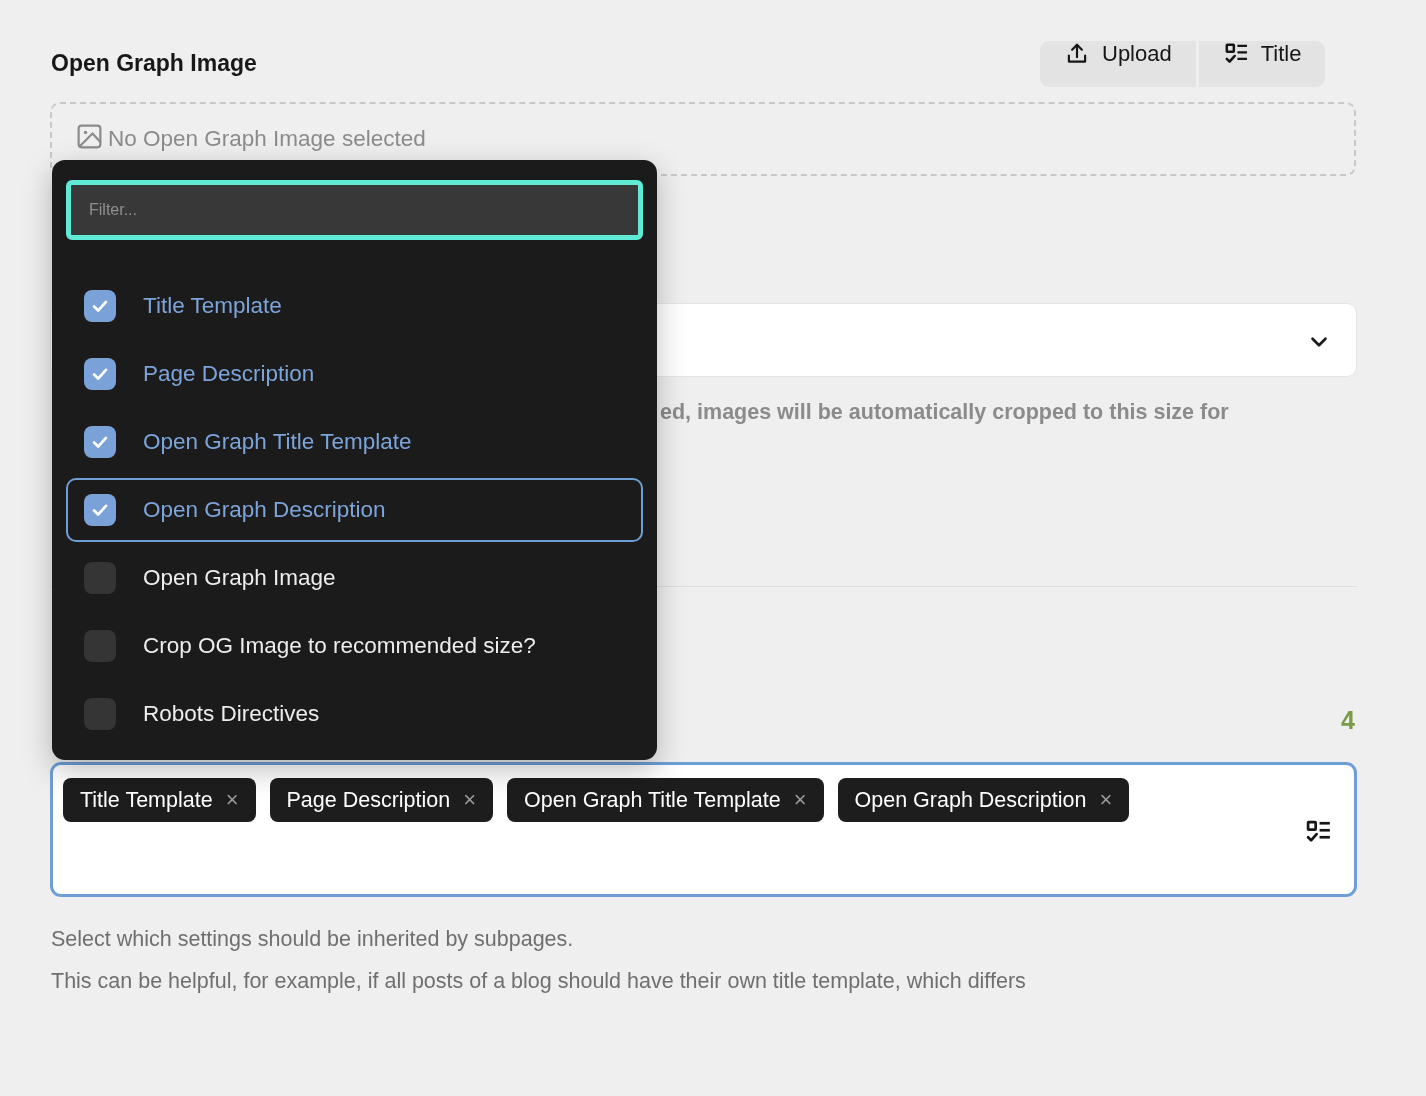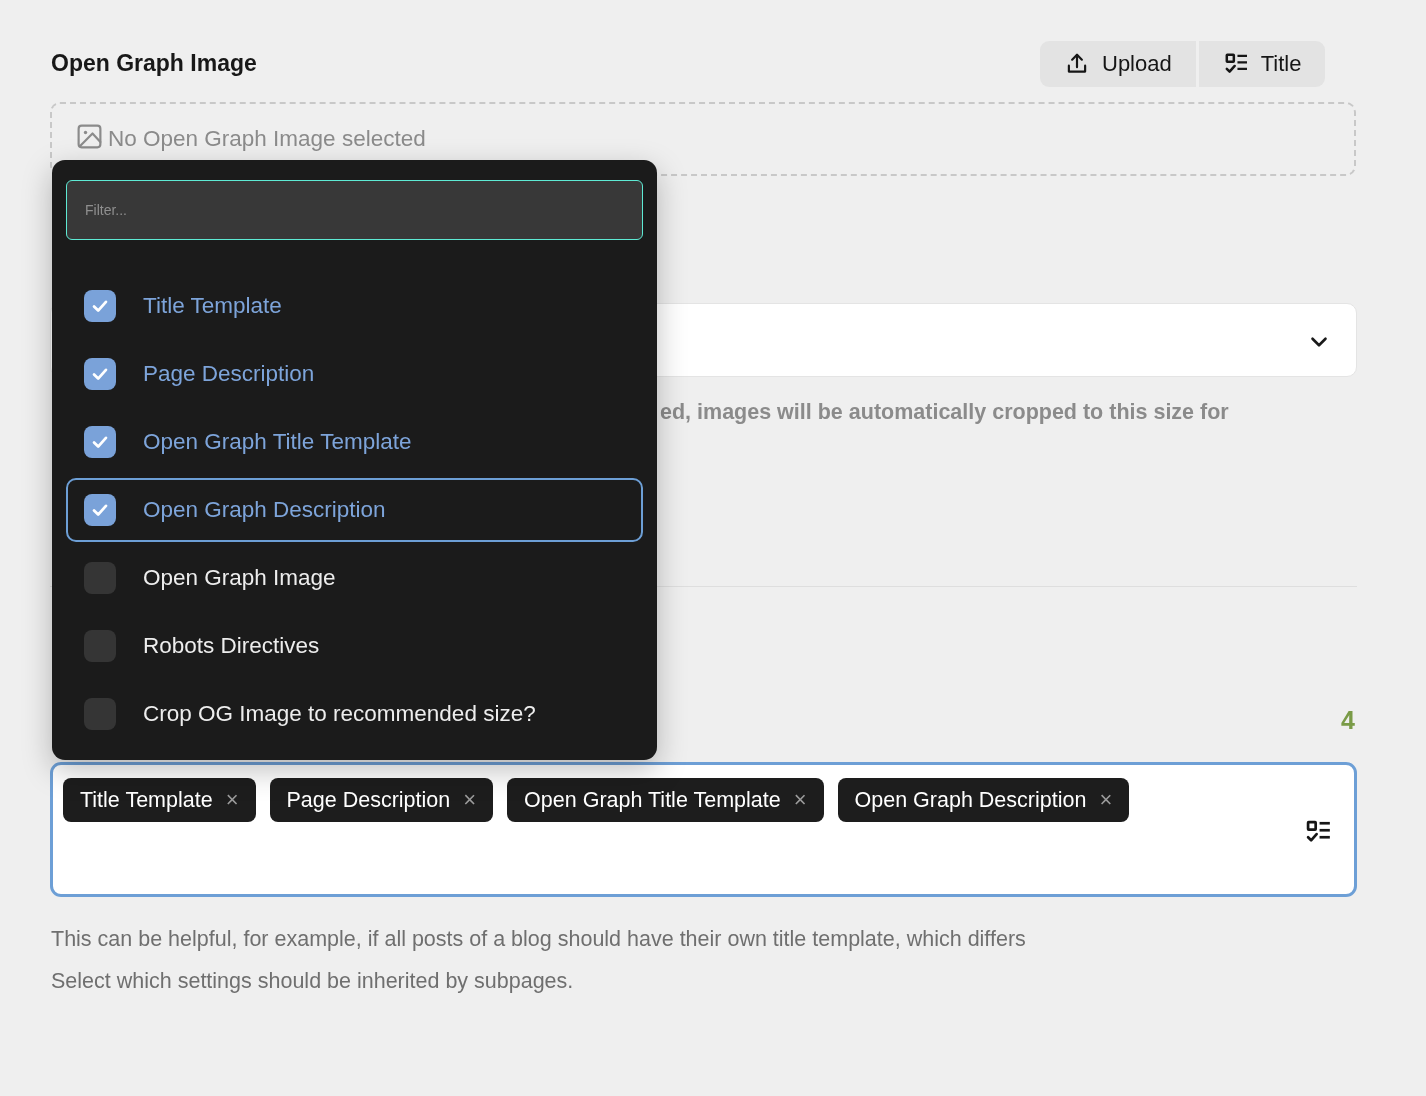--- a/index.html
+++ b/index.html
@@ -16,21 +16,21 @@
   
   .field-label {
     position:absolute; left:51px; top:50px;
     font-size:23px; font-weight:600; color:#181818;
   }
   .btn-group {
     position:absolute; left:1040px; top:41px; height:46px;
     display:flex; gap:3px; border-radius:9px; overflow:hidden;
   }
   .btn {
-    display:flex; align-items:center; gap:12px;
+    display:flex; gap:12px;
     background:#e3e3e3; border:none; cursor:pointer;
     padding:0 24px; font-size:22px; font-weight:500; color:#161616;
     font-family:"Liberation Sans", sans-serif;
   }
   .btn svg { display:block; }
 
   
   .asset-placeholder {
     position:absolute; left:50px; top:102px; width:1306px; height:74px;
     border:2px dashed #c8c8c8; border-radius:10px;
@@ -81,22 +81,22 @@
   }
 
   
   .dropdown {
     position:absolute; left:52px; top:160px; width:605px; height:600px;
     background:#1b1b1b; border-radius:13px; z-index:10;
     box-shadow:0 10px 30px rgba(0,0,0,0.25);
   }
   .filter-input {
     display:block; width:577px; height:60px; margin:20px 14px 0 14px;
-    background:#383838; border:1px solid #5eead4; border-radius:6px;
-    color:#e8e8e8; font-size:14px; padding:0 18px;
+    background:#383838; border:5px solid #5eead4; border-radius:6px;
+    color:#e8e8e8; font-size:16px; padding:0 18px;
     font-family:"Liberation Sans", sans-serif; outline:none;
   }
   .filter-input::placeholder { color:#8f8f8f; }
   .option-list { margin-top:34px; }
   .option-row {
     height:64px; margin:0 14px 4px 14px; border-radius:10px;
     display:flex; align-items:center; gap:27px; padding-left:16px;
     border:2px solid transparent; cursor:pointer;
   }
   .option-row.focused { border-color:#6d9fd6; }
@@ -189,22 +189,22 @@
         <rect x="3.5" y="3.5" width="6.5" height="6.5" rx="0.5"></rect>
         <line x1="14.5" y1="4.5" x2="21" y2="4.5"></line>
         <line x1="14.5" y1="10.5" x2="21" y2="10.5"></line>
         <path d="M3.5 16.5 l2.6 2.6 L10.8 13.8" stroke-linecap="round" stroke-linejoin="round"></path>
         <line x1="14.5" y1="16.5" x2="21" y2="16.5"></line>
       </svg>
     </span>
   </div>
 
   <div class="help-text">
+    <div>Select which settings should be inherited by subpages.</div>
     <div>This can be helpful, for example, if all posts of a blog should have their own title template, which differs</div>
-    <div>Select which settings should be inherited by subpages.</div>
   </div>
 
   <div class="dropdown">
     <input class="filter-input" type="text" value="" placeholder="Filter..." style="">
     <div class="option-list">
 
       <div class="option-row checked">
         <span class="checkbox checked">
           <svg width="22" height="22" viewBox="0 0 24 24" fill="none" stroke="#ffffff" stroke-width="3" stroke-linecap="round" stroke-linejoin="round">
               <path d="M5.5 12.5 l4.5 4.5 L18.5 7.5"></path>
@@ -240,24 +240,24 @@
         <span class="option-label">Open Graph Description</span>
       </div>
 
       <div class="option-row unchecked">
         <span class="checkbox unchecked"></span>
         <span class="option-label">Open Graph Image</span>
       </div>
 
       <div class="option-row unchecked">
         <span class="checkbox unchecked"></span>
-        <span class="option-label">Robots Directives</span>
+        <span class="option-label">Crop OG Image to recommended size?</span>
       </div>
 
       <div class="option-row unchecked">
         <span class="checkbox unchecked"></span>
-        <span class="option-label">Crop OG Image to recommended size?</span>
+        <span class="option-label">Robots Directives</span>
       </div>
 
     </div>
   </div>
 
 </div>
 
 </body></html>

